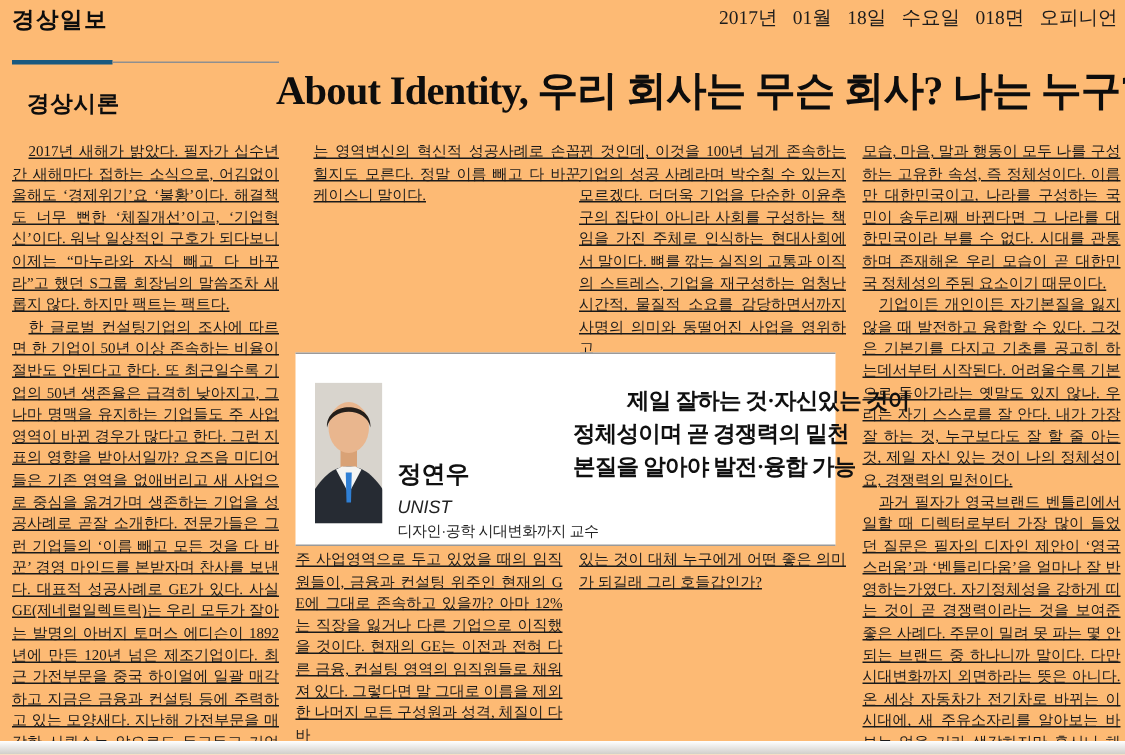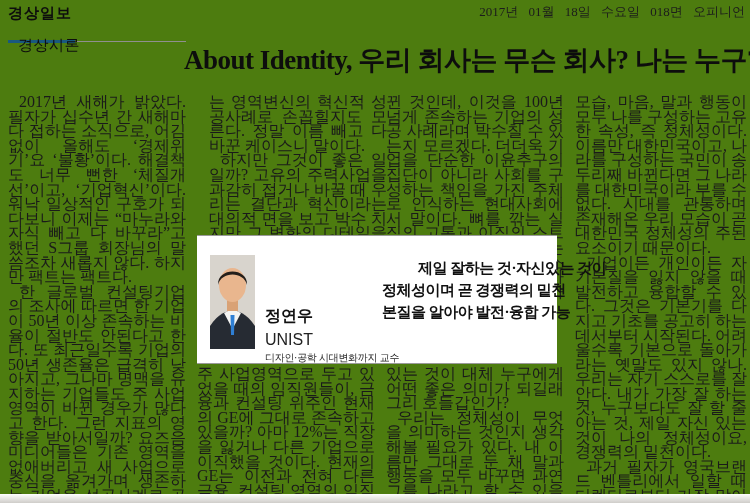--- a/index.html
+++ b/index.html
@@ -1,47 +1,47 @@
 <!DOCTYPE html>
 <html lang="ko"><head>
 <meta charset="utf-8">
 <style>
   html,body{margin:0;padding:0;background:#fff;}
-  #page{position:relative;width:750px;height:503px;background:#4d7c0f;overflow:hidden;
+  #page{position:relative;width:750px;height:503px;background:#fdba74;overflow:hidden;
         font-family:"Liberation Serif","DejaVu Serif",serif;color:#1a1a1a;}
 
   .masthead{position:absolute;left:8px;top:4px;font-family:"Liberation Sans","DejaVu Sans",sans-serif;
             font-weight:bold;font-size:15px;letter-spacing:1px;color:#0d0d0d;}
   .dateline{position:absolute;right:5px;top:3px;font-size:13px;word-spacing:7px;color:#1c1c1c;}
 
   .rule-blue{position:absolute;left:8px;top:40px;width:67px;height:3px;}
   .rule-gray{position:absolute;left:75px;top:41px;width:111px;height:1px;background:#8f8f8f;}
-  .section-label{position:absolute;left:18px;top:36px;font-family:"Liberation Sans","DejaVu Sans",sans-serif;
-                 font-weight:normal;font-size:15px;letter-spacing:.5px;color:#0d0d0d;}
+  .section-label{position:absolute;left:18px;top:60px;font-family:"Liberation Sans","DejaVu Sans",sans-serif;
+                 font-weight:bold;font-size:15px;letter-spacing:.5px;color:#0d0d0d;}
 
   .headline{position:absolute;left:184px;top:42px;width:545px;text-align:center;
             font-weight:bold;font-size:27px;letter-spacing:-0.5px;color:#0d0d0d;white-space:nowrap;}
 
-  .col{position:absolute;top:95px;font-size:16px;line-height:14.6px;text-align:justify;
-       word-break:break-all;color:#1a1a1a;}
+  .col{position:absolute;top:95px;font-size:10px;line-height:14.6px;text-align:justify;
+       word-break:break-all;color:#1a1a1a;text-decoration:underline;}
   .col p{margin:0;}
   .col p.indent{text-indent:11px;}
   #col1{left:8px;width:178px;height:400px;}
   #col2t{left:197px;width:178px;height:140px;margin-left:12px;}
   #col2b{left:197px;top:367px;width:178px;height:125px;}
   #col3t{left:386px;width:178px;height:140px;}
   #col3b{left:386px;top:367px;width:178px;height:125px;}
   #col4{left:575px;width:172px;height:400px;}
 
   .inset{position:absolute;left:197px;top:235px;width:360px;height:127px;
          border-top:1px solid #9a9a9a;border-bottom:1px solid #9a9a9a;background:#fff;}
   .photo{position:absolute;left:13px;top:19px;width:45px;height:94px;overflow:hidden;}
   .caption{position:absolute;left:68px;top:70px;font-family:"Liberation Sans","DejaVu Sans",sans-serif;}
   .cap-name{font-weight:bold;font-size:16px;color:#111;}
-  .cap-org{font-size:16px;margin-top:4px;color:#222;}
+  .cap-org{font-size:12px;margin-top:4px;color:#222;font-style:italic;}
   .cap-title{font-size:10px;margin-top:2px;color:#222;letter-spacing:-0.3px;}
 
   .quote{position:absolute;left:185px;top:21px;width:172px;font-weight:bold;font-size:15px;
          line-height:22px;color:#101010;letter-spacing:-0.5px;}
   .quote .q{white-space:nowrap;text-align:right;}
   .quote .q1{margin-left:36px;}
 
   .bottom-shade{position:absolute;left:0;bottom:0;width:750px;height:9px;
                 background:linear-gradient(#ffffff,#cfcdc9);}
 </style>
@@ -59,34 +59,32 @@
 
   <h1 class="headline" style="margin:0;">About Identity, 우리 회사는 무슨 회사? 나는 누구?</h1>
 
   <div id="col1" class="col">
     <p class="indent">2017년 새해가 밝았다. 필자가 십수년 간 새해마다 접하는 소식으로, 어김없이 올해도 ‘경제위기’요 ‘불황’이다. 해결책도 너무 뻔한 ‘체질개선’이고, ‘기업혁신’이다. 워낙 일상적인 구호가 되다보니 이제는 “마누라와 자식 빼고 다 바꾸라”고 했던 S그룹 회장님의 말씀조차 새롭지 않다. 하지만 팩트는 팩트다.</p>
     <p class="indent">한 글로벌 컨설팅기업의 조사에 따르면 한 기업이 50년 이상 존속하는 비율이 절반도 안된다고 한다. 또 최근일수록 기업의 50년 생존율은 급격히 낮아지고, 그나마 명맥을 유지하는 기업들도 주 사업영역이 바뀐 경우가 많다고 한다. 그런 지표의 영향을 받아서일까? 요즈음 미디어들은 기존 영역을 없애버리고 새 사업으로 중심을 옮겨가며 생존하는 기업을 성공사례로 곧잘 소개한다. 전문가들은 그런 기업들의 ‘이름 빼고 모든 것을 다 바꾼’ 경영 마인드를 본받자며 찬사를 보낸다. 대표적 성공사례로 GE가 있다. 사실 GE(제네럴일렉트릭)는 우리 모두가 잘아는 발명의 아버지 토머스 에디슨이 1892년에 만든 120년 넘은 제조기업이다. 최근 가전부문을 중국 하이얼에 일괄 매각하고 지금은 금융과 컨설팅 등에 주력하고 있는 모양새다. 지난해 가전부문을 매각한 시퀀스는 앞으로도 두고두고 기업이 생존하</p>
   </div>
 
   <div id="col2t" class="col">
     <p>는 영역변신의 혁신적 성공사례로 손꼽힐지도 모른다. 정말 이름 빼고 다 바꾼 케이스니 말이다.</p>
-    <p class="indent">하지만 그것이 좋은 일일까? 고유의 주력사업을 과감히 접거나 바꿀 때 우리는 결단과 혁신이라는 대의적 면을 보고 박수 치지만 그 변화의 디테일을 보는데에는 소홀하다. 한 예로 구성원의 변화를 보면 앞서 언급한 GE가 소비자가전제품을</p>
   </div>
 
   <div id="col2b" class="col">
     <p>주 사업영역으로 두고 있었을 때의 임직원들이, 금융과 컨설팅 위주인 현재의 GE에 그대로 존속하고 있을까? 아마 12%는 직장을 잃거나 다른 기업으로 이직했을 것이다. 현재의 GE는 이전과 전혀 다른 금융, 컨설팅 영역의 임직원들로 채워져 있다. 그렇다면 말 그대로 이름을 제외한 나머지 모든 구성원과 성격, 체질이 다 바</p>
   </div>
 
   <div id="col3t" class="col">
     <p>뀐 것인데, 이것을 100년 넘게 존속하는 기업의 성공 사례라며 박수칠 수 있는지 모르겠다. 더더욱 기업을 단순한 이윤추구의 집단이 아니라 사회를 구성하는 책임을 가진 주체로 인식하는 현대사회에서 말이다. 뼈를 깎는 실직의 고통과 이직의 스트레스, 기업을 재구성하는 엄청난 시간적, 물질적 소요를 감당하면서까지 사명의 의미와 동떨어진 사업을 영위하고</p>
   </div>
 
   <div id="col3b" class="col">
     <p>있는 것이 대체 누구에게 어떤 좋은 의미가 되길래 그리 호들갑인가?</p>
-    <p class="indent">우리는 정체성이 무엇을 의미하는 것인지 생각해볼 필요가 있다. 내 이름만 그대로 둔 채 말과 행동을 모두 바꾸면 과연 그를 나라고 할 수 있을까? 아닐 것이다. 나를 정의하고 구분 짓는 고유한 속성이 이름뿐인 것은 결코 아니기 때문이다. 나의</p>
   </div>
 
   <div id="col4" class="col">
     <p>모습, 마음, 말과 행동이 모두 나를 구성하는 고유한 속성, 즉 정체성이다. 이름만 대한민국이고, 나라를 구성하는 국민이 송두리째 바뀐다면 그 나라를 대한민국이라 부를 수 없다. 시대를 관통하며 존재해온 우리 모습이 곧 대한민국 정체성의 주된 요소이기 때문이다.</p>
     <p class="indent">기업이든 개인이든 자기본질을 잃지 않을 때 발전하고 융합할 수 있다. 그것은 기본기를 다지고 기초를 공고히 하는데서부터 시작된다. 어려울수록 기본으로 돌아가라는 옛말도 있지 않나. 우리는 자기 스스로를 잘 안다. 내가 가장 잘 하는 것, 누구보다도 잘 할 줄 아는 것, 제일 자신 있는 것이 나의 정체성이요, 경쟁력의 밑천이다.</p>
     <p class="indent">과거 필자가 영국브랜드 벤틀리에서 일할 때 디렉터로부터 가장 많이 들었던 질문은 필자의 디자인 제안이 ‘영국스러움’과 ‘벤틀리다움’을 얼마나 잘 반영하는가였다. 자기정체성을 강하게 띠는 것이 곧 경쟁력이라는 것을 보여준 좋은 사례다. 주문이 밀려 못 파는 몇 안 되는 브랜드 중 하나니까 말이다. 다만 시대변화까지 외면하라는 뜻은 아니다. 온 세상 자동차가 전기차로 바뀌는 이 시대에, 새 주유소자리를 알아보는 바보는 없을 거라 생각하지만 혹시나 해서 하는 말이다.</p>
   </div>
 
   <div class="inset">
     <div class="photo">

